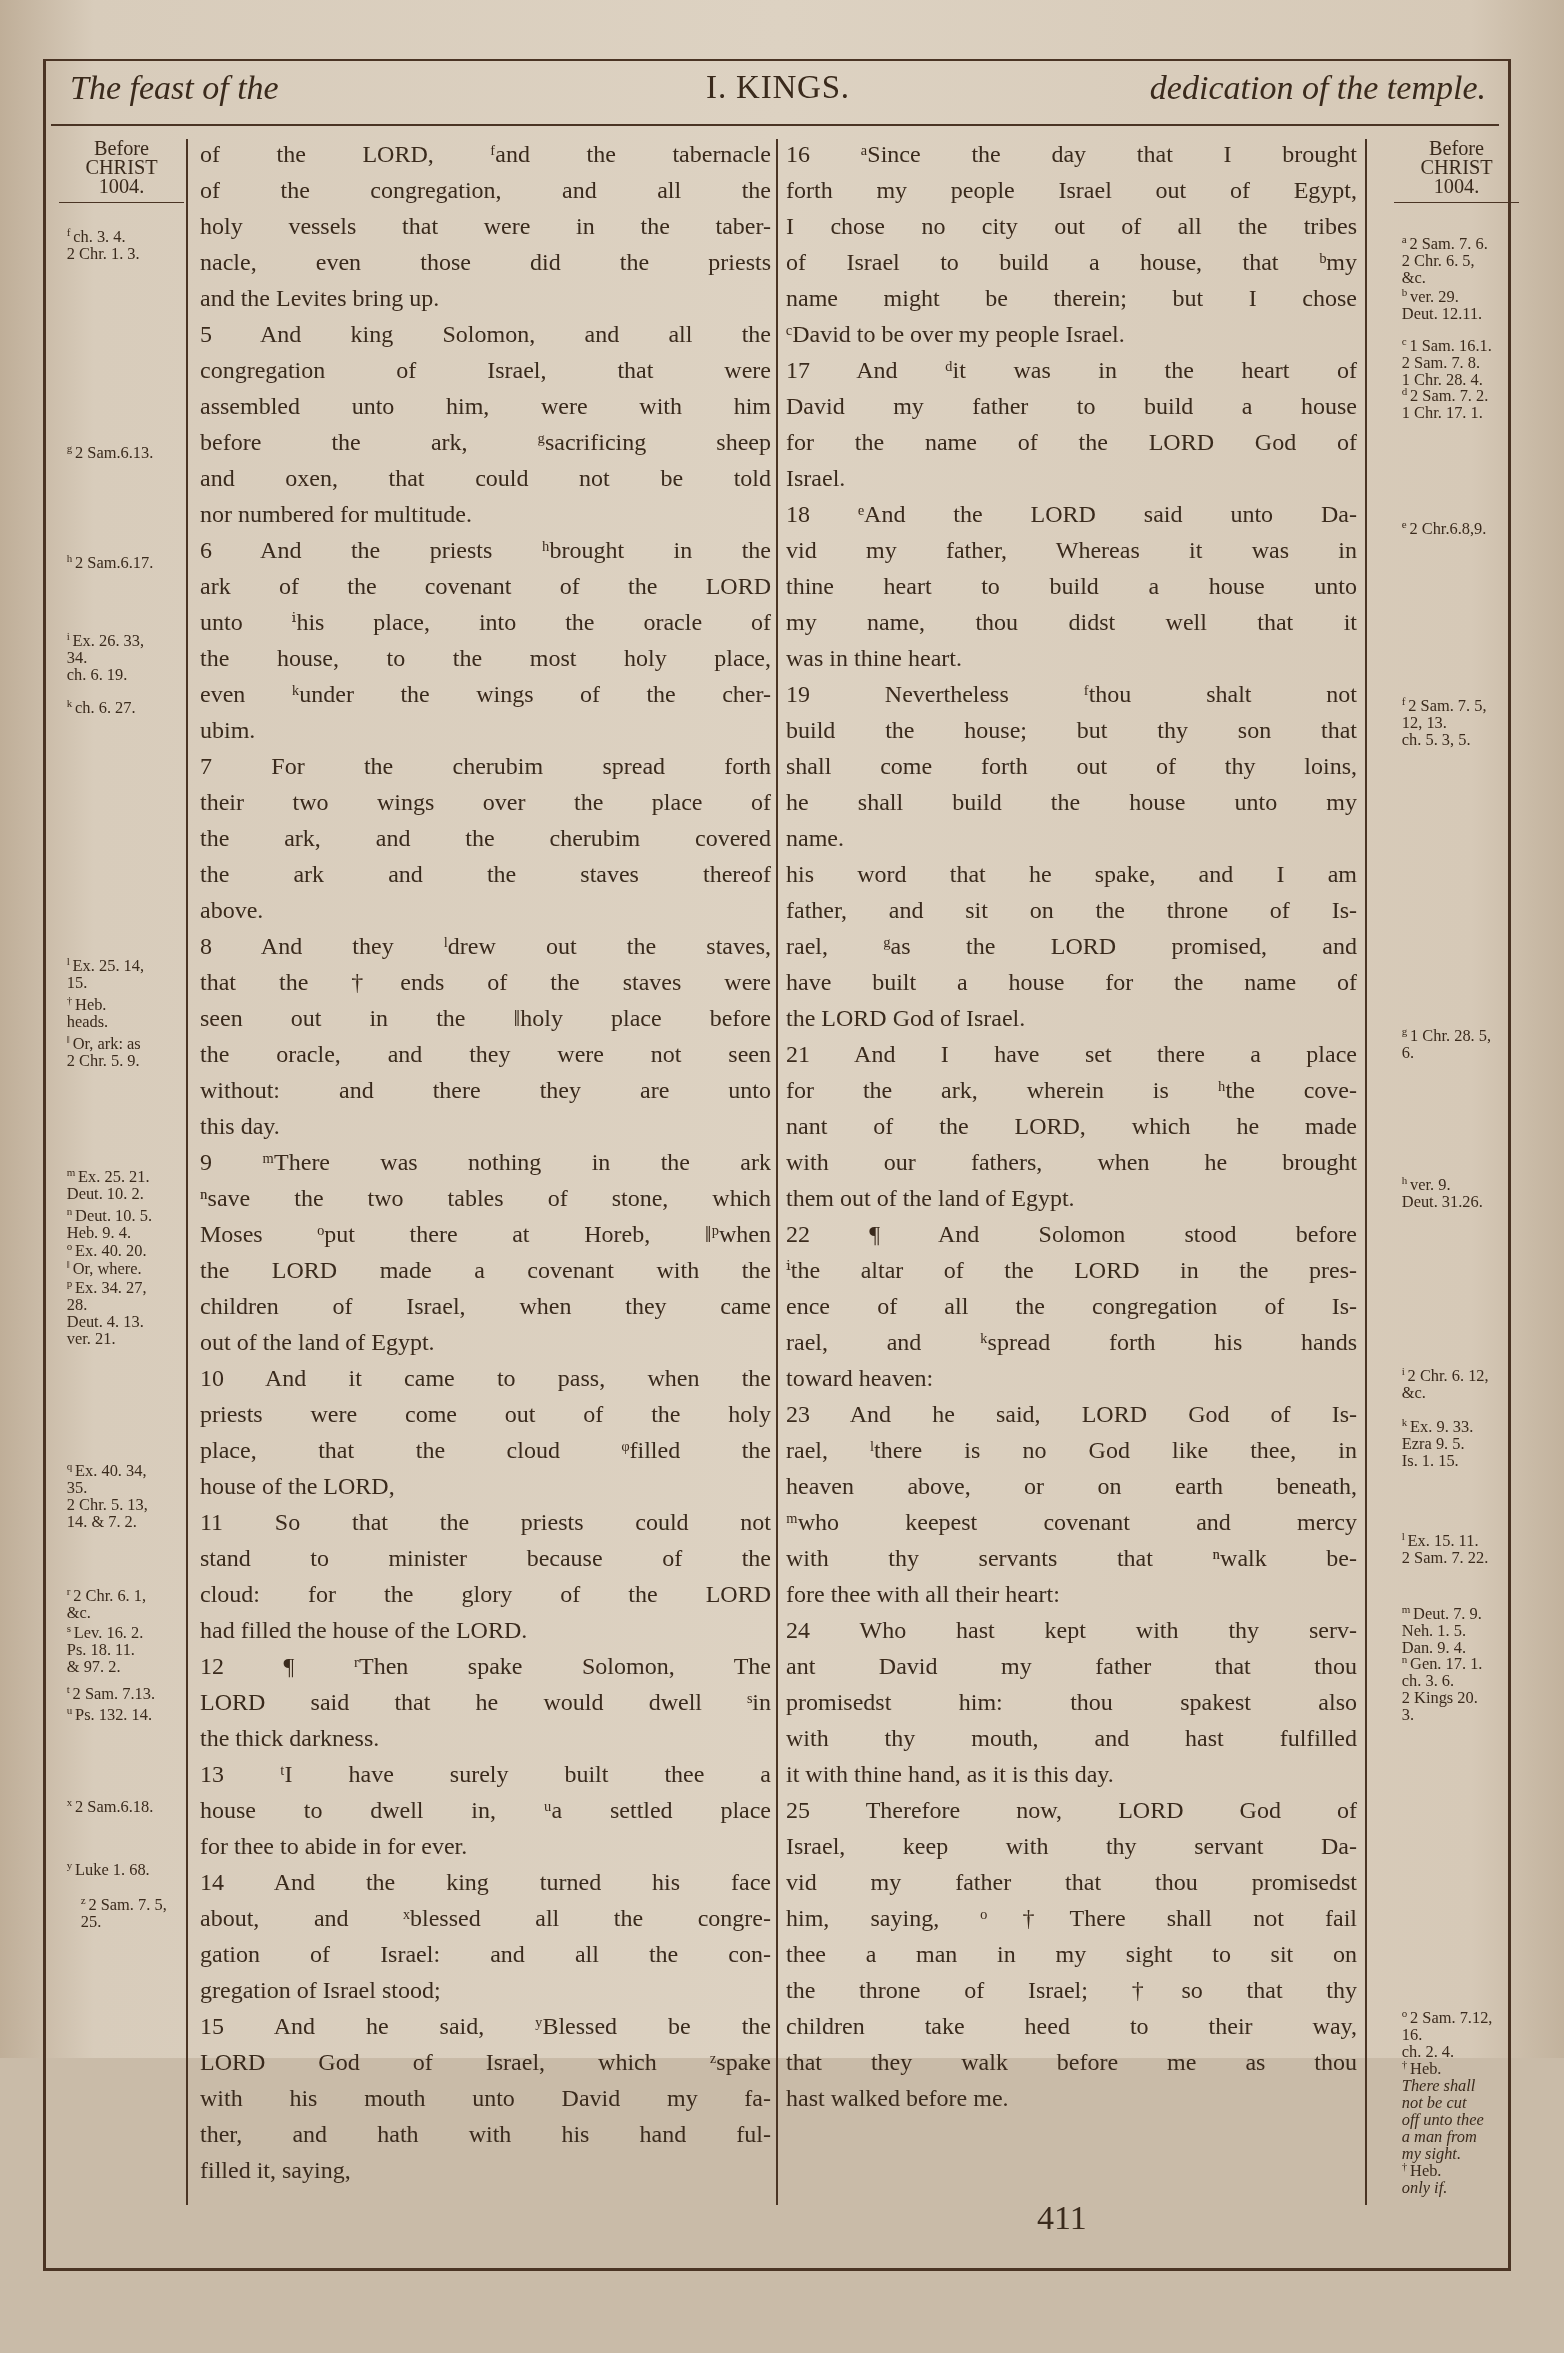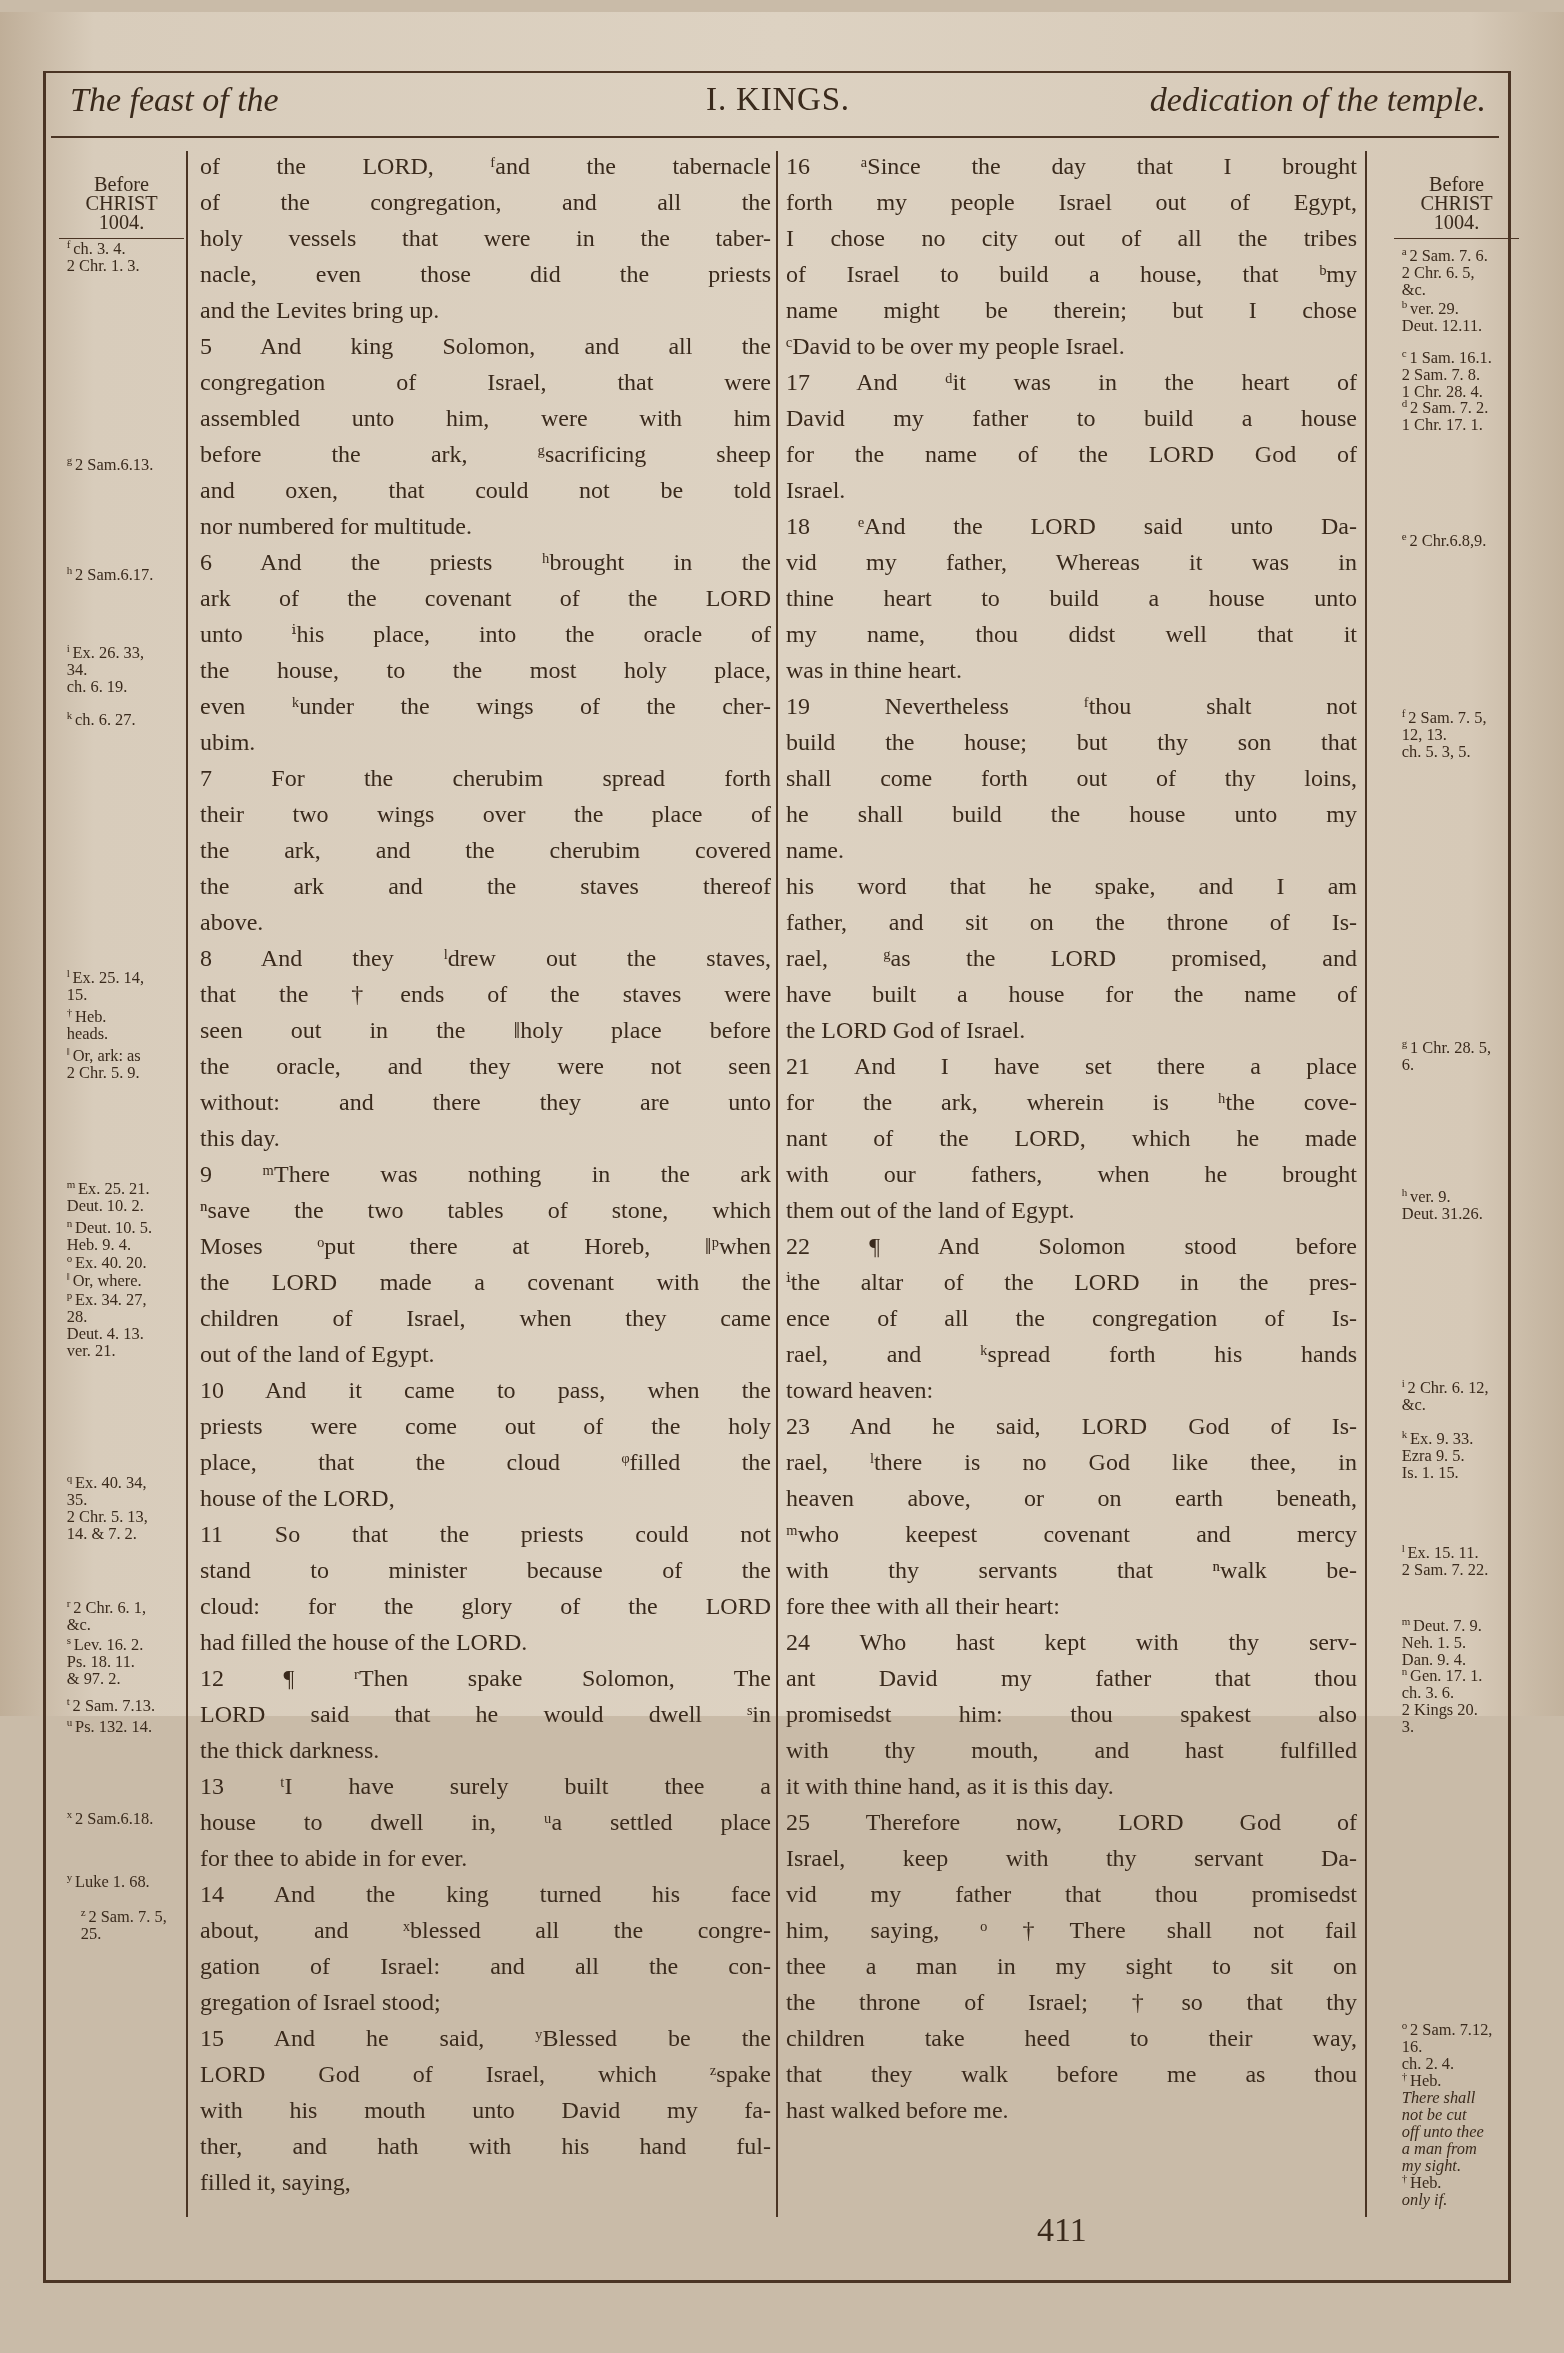--- a/index.html
+++ b/index.html
@@ -1,27 +1,27 @@
 <!DOCTYPE html>
 <html style="font-size:12.5px"><head>
 <meta charset="utf-8">
 <style>
   html,body{margin:0;padding:0;}
   body{width:1565px;height:2354px;background:#c9bba8;font-family:"Liberation Serif","DejaVu Serif",serif;color:#3a2a1c;overflow:hidden;position:relative;}
-  .page{position:absolute;left:0;top:12px;width:1565px;height:1704px;background:linear-gradient(90deg,#bfae98 0%,#d8ccbb 6%,#ddd2c2 50%,#d6c9b7 94%,#c2b29d 100%);}
+  .page{position:absolute;left:0;top:0;width:1565px;height:2058px;background:linear-gradient(90deg,#bfae98 0%,#d8ccbb 6%,#ddd2c2 50%,#d6c9b7 94%,#c2b29d 100%);}
   .frame{position:absolute;left:43px;top:59px;width:1462px;height:2207px;border-left:3.1px solid #4a3424;border-right:3.1px solid #4a3424;border-top:2.3px solid #4a3424;border-bottom:3.1px solid #4a3424;}
   .running-head{position:absolute;left:70px;top:69px;width:1416px;height:47px;}
   .rh-left{position:absolute;left:0;top:0;font-style:italic;font-size:34px;}
   .rh-center{position:absolute;left:0;right:0;top:0;text-align:center;font-size:33px;letter-spacing:0.8px;}
   .rh-right{position:absolute;right:0;top:0;font-style:italic;font-size:34px;}
   .head-rule{position:absolute;left:51px;top:124px;width:1448px;height:2.3px;background:#4a3424;}
   .margin-col{position:absolute;top:139px;width:137px;font-size:16.4px;line-height:17px;}
   .margin-left{left:59px;}
   .margin-right{left:1394px;}
-  .bc{text-align:center;font-size:20.3px;line-height:19px;border-bottom:1.6px solid #4a3424;padding-bottom:6.3px;width:125px;margin-top:24px;}
+  .bc{text-align:center;font-size:20.3px;line-height:19px;border-bottom:1.6px solid #4a3424;padding-bottom:6.3px;width:125px;}
   .ref{position:absolute;left:7.8px;width:133px;white-space:pre-line;}
   .ref .mk{font-size:11px;vertical-align:super;}
   .ref i{font-style:italic;}
   .vrule{position:absolute;top:139px;width:1.6px;background:#4a3424;}
   .text-col{position:absolute;top:136px;width:571px;font-size:24px;line-height:36px;text-align:justify;}
   .col1{left:200px;}
   .col2{left:786px;}
   .line{display:block;white-space:nowrap;text-align-last:justify;height:36px;}
   .line.last{text-align-last:left;}
   .folio{position:absolute;left:1037px;top:2199px;font-size:34px;}

